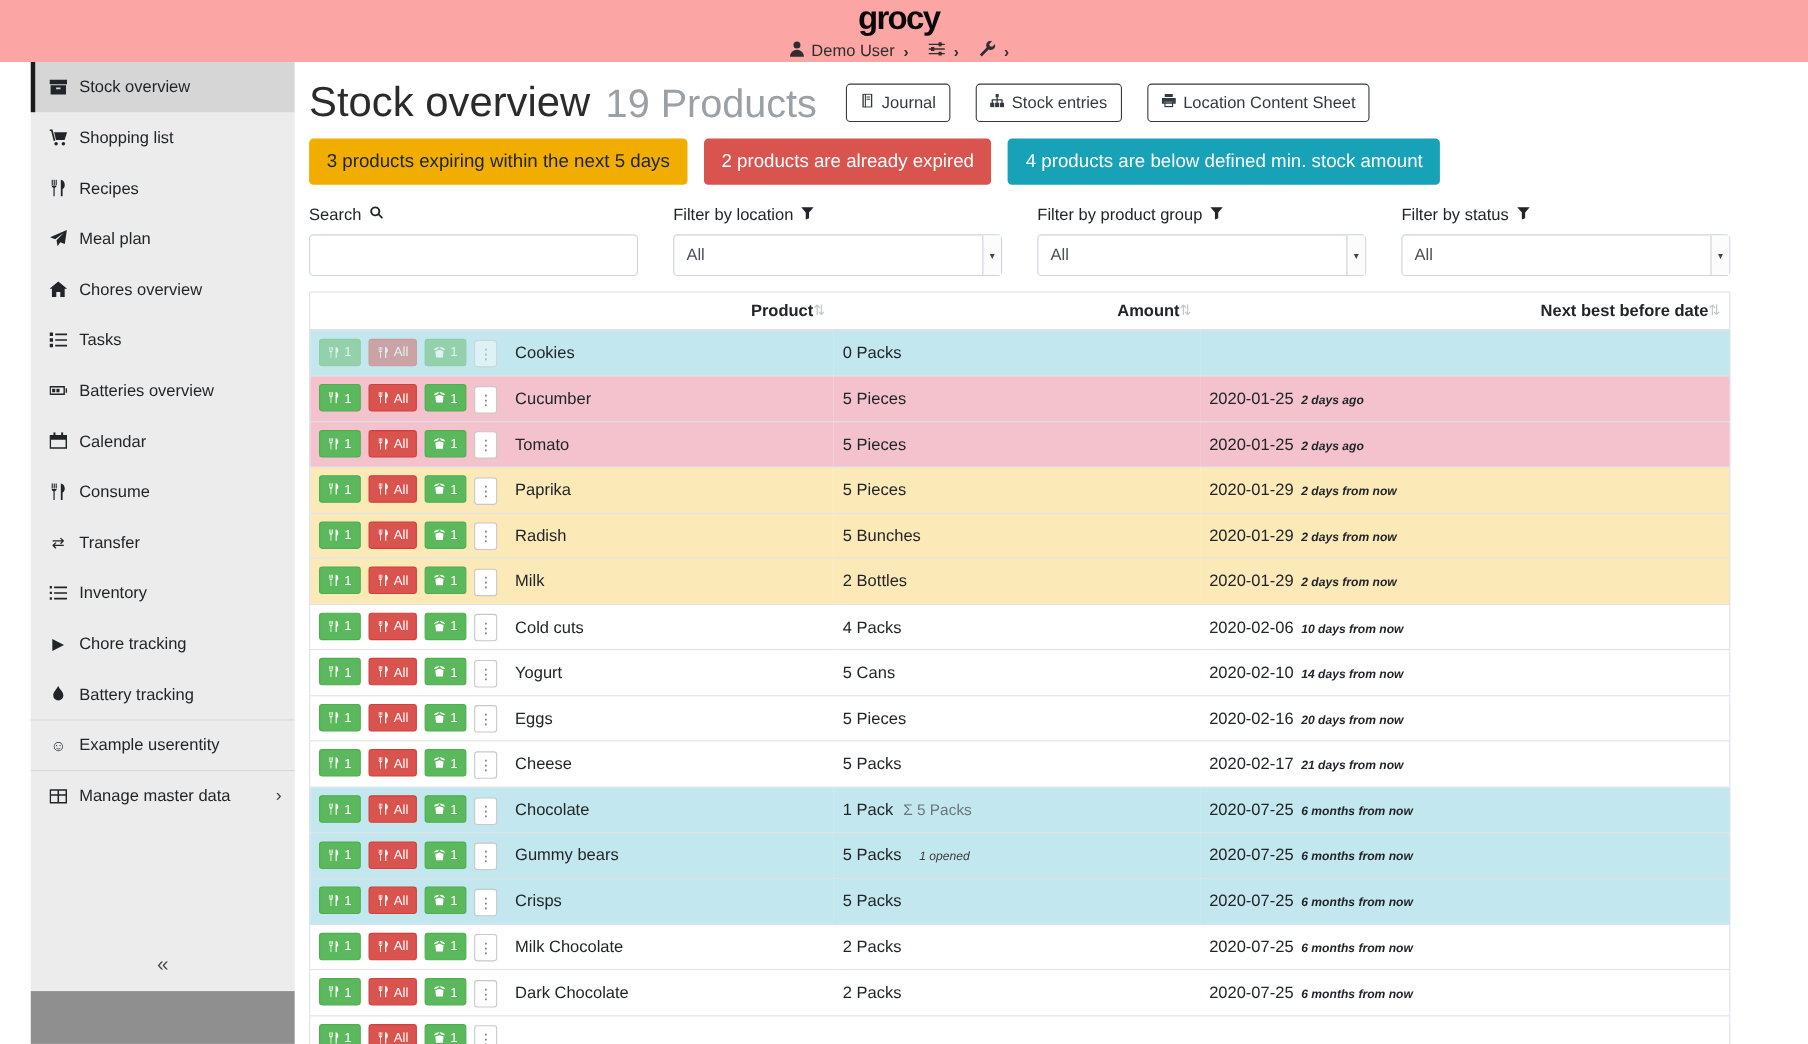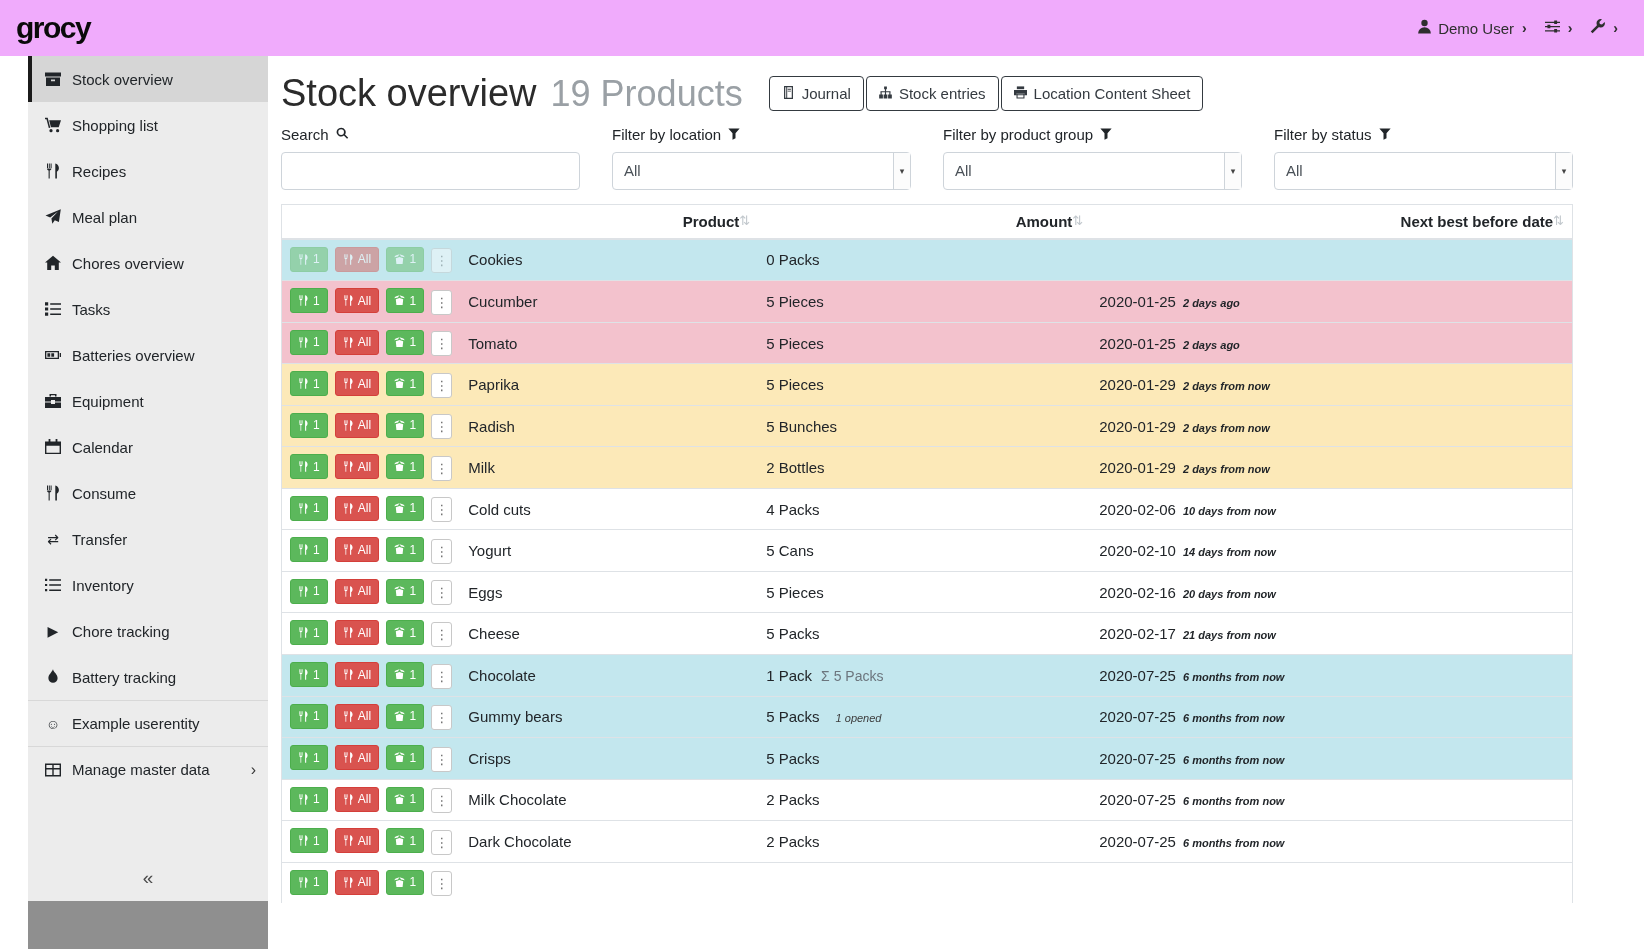--- a/index.html
+++ b/index.html
@@ -1,21 +1,21 @@
 <!DOCTYPE html>
 <html><head>
 <meta charset="utf-8">
 <style>
   * { box-sizing: border-box; }
   html,body { margin:0; padding:0; width:1644px; height:949px; overflow:hidden;
     font-family:"Liberation Sans", sans-serif; background:#fff; color:#212529; }
 
   
-  .topbar { position:fixed; top:0; left:0; right:0; height:56px; background:#f0abfc;
-    display:flex; align-items:center; justify-content:space-between; padding:0 26px 0 16px; z-index:20; }
+  .topbar { position:fixed; top:0; left:0; right:0; height:56px; background:#fca5a5;
+    display:flex; align-items:center; justify-content:space-between; padding:0 26px 0 16px; z-index:20;flex-direction:column; }
   .logo { font-size:30px; font-weight:800; letter-spacing:-1.5px; color:#0a0a0a; cursor:pointer; }
   .top-right { display:flex; align-items:center; gap:18px; }
   .top-item { display:flex; align-items:center; gap:6px; font-size:15px; color:#2e2e2e; cursor:pointer; }
   .top-item .ic { width:15px; height:15px; }
   .chev { font-size:14px; color:#2e2e2e; margin-left:2px; font-weight:700; }
 
   
   .app { display:flex; padding-top:56px; height:949px;padding-left:28px; }
   .sidebar { width:240px; flex-shrink:0; background:#ececec; display:flex; flex-direction:column; }
   .main { flex:1; background:#fff; padding:16px 0 0 13px; overflow:hidden; }
@@ -31,21 +31,21 @@
   .s-label { white-space:nowrap; }
   .s-chev { margin-left:auto; font-size:16px; color:#3a3a3a; }
   .side-collapse { margin-top:auto; height:46px; display:flex; align-items:center; justify-content:center;
     font-size:19px; color:#4a4a4a; cursor:pointer; }
   .side-dark { height:48px; background:#8f8f8f; }
 
   
   .title-row { display:flex; align-items:center; margin-bottom:10px; }
   .page-title { font-size:38px; font-weight:500; color:#2b2b2b; line-height:1.15; }
   .page-sub { font-size:36px; font-weight:300; color:#9aa0a5; margin-left:14px; line-height:1.15; }
-  .hdr-btns { display:flex; gap:2px; margin-left:26px; }
+  .hdr-btns { display:flex; gap:23px; margin-left:26px; }
   .btn-outline { border:1px solid #343a40; border-radius:4px; background:#fff; color:#343a40;
     font-size:15px; padding:8px 12px; display:inline-flex; align-items:center; gap:7px;
     cursor:pointer; font-family:inherit; }
   .btn-outline .ic { width:13px; height:13px; }
 
   
   .alerts { display:flex; margin-bottom:19px; }
   .alert-btn { border:none; border-radius:4px; padding:11px 16px; font-size:17px; margin-right:15px;
     cursor:pointer; font-family:inherit; }
 
@@ -260,29 +260,20 @@
             <svg class="ic">
               <use href="#i-battery"></use>
             </svg>
           </span>
     <span class="s-label">Batteries overview</span>
     <span class="s-chev"></span>
   </a>
         <a class="s-item">
     <span class="s-icon">
             <svg class="ic">
-              <use href="#i-toolbox"></use>
-            </svg>
-          </span>
-    <span class="s-label">Equipment</span>
-    <span class="s-chev"></span>
-  </a>
-        <a class="s-item">
-    <span class="s-icon">
-            <svg class="ic">
               <use href="#i-calendar"></use>
             </svg>
           </span>
     <span class="s-label">Calendar</span>
     <span class="s-chev"></span>
   </a>
         <a class="s-item">
     <span class="s-icon">
             <svg class="ic">
               <use href="#i-utensils"></use>
@@ -361,20 +352,25 @@
   </button>
             <button class="btn-outline">
     <span class="hb-icon"><svg class="ic">
                   <use href="#i-print"></use>
                 </svg></span>
     <span class="hb-label">Location Content Sheet</span>
   </button>
           </div>
       </div>
 
+      <div class="alerts" id="alerts">
+          <button class="alert-btn" style="background: rgb(242, 174, 0); color: rgb(33, 37, 41);">3 products expiring within the next 5 days</button>
+          <button class="alert-btn" style="background: rgb(217, 83, 79); color: rgb(255, 255, 255);">2 products are already expired</button>
+          <button class="alert-btn" style="background: rgb(23, 162, 184); color: rgb(255, 255, 255);">4 products are below defined min. stock amount</button>
+        </div>
 
       <div class="filters">
         <div>
           <div class="flabel">
             <span>Search</span>
             <span><svg class="ic" style="width:13px;height:13px">
                   <use href="#i-search"></use>
                 </svg></span>
           </div>
           <input class="tinput" style="">

